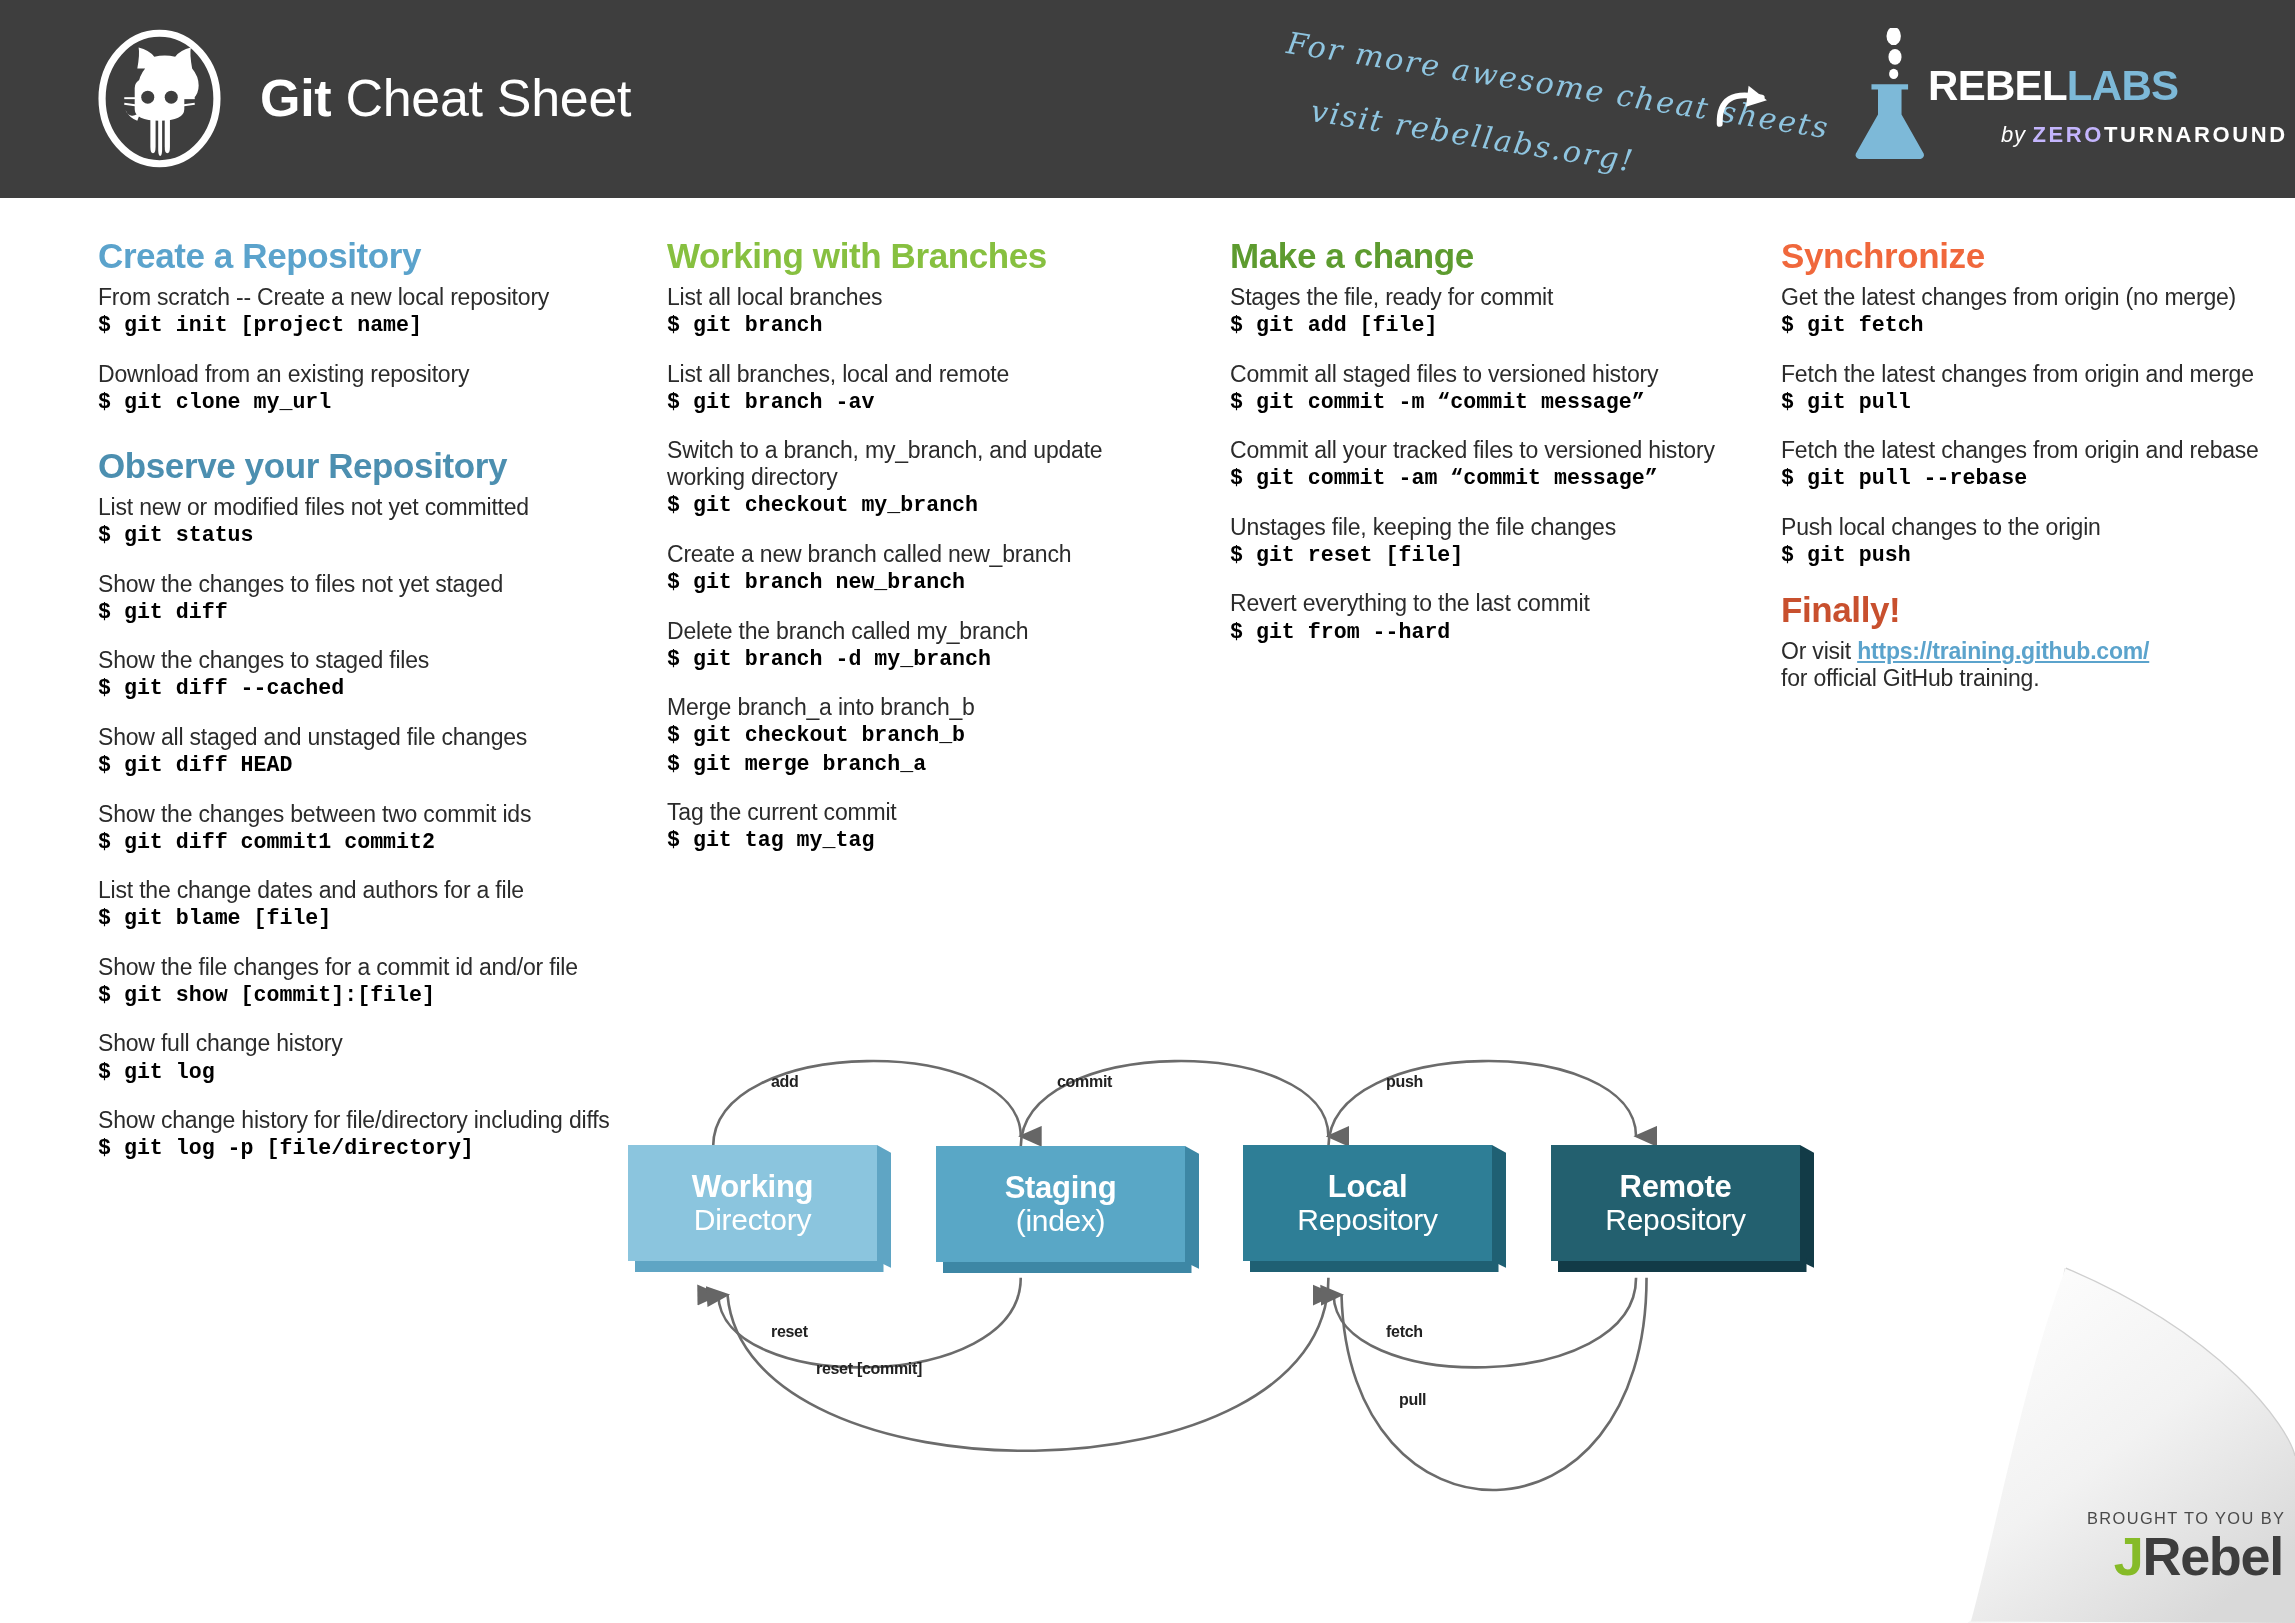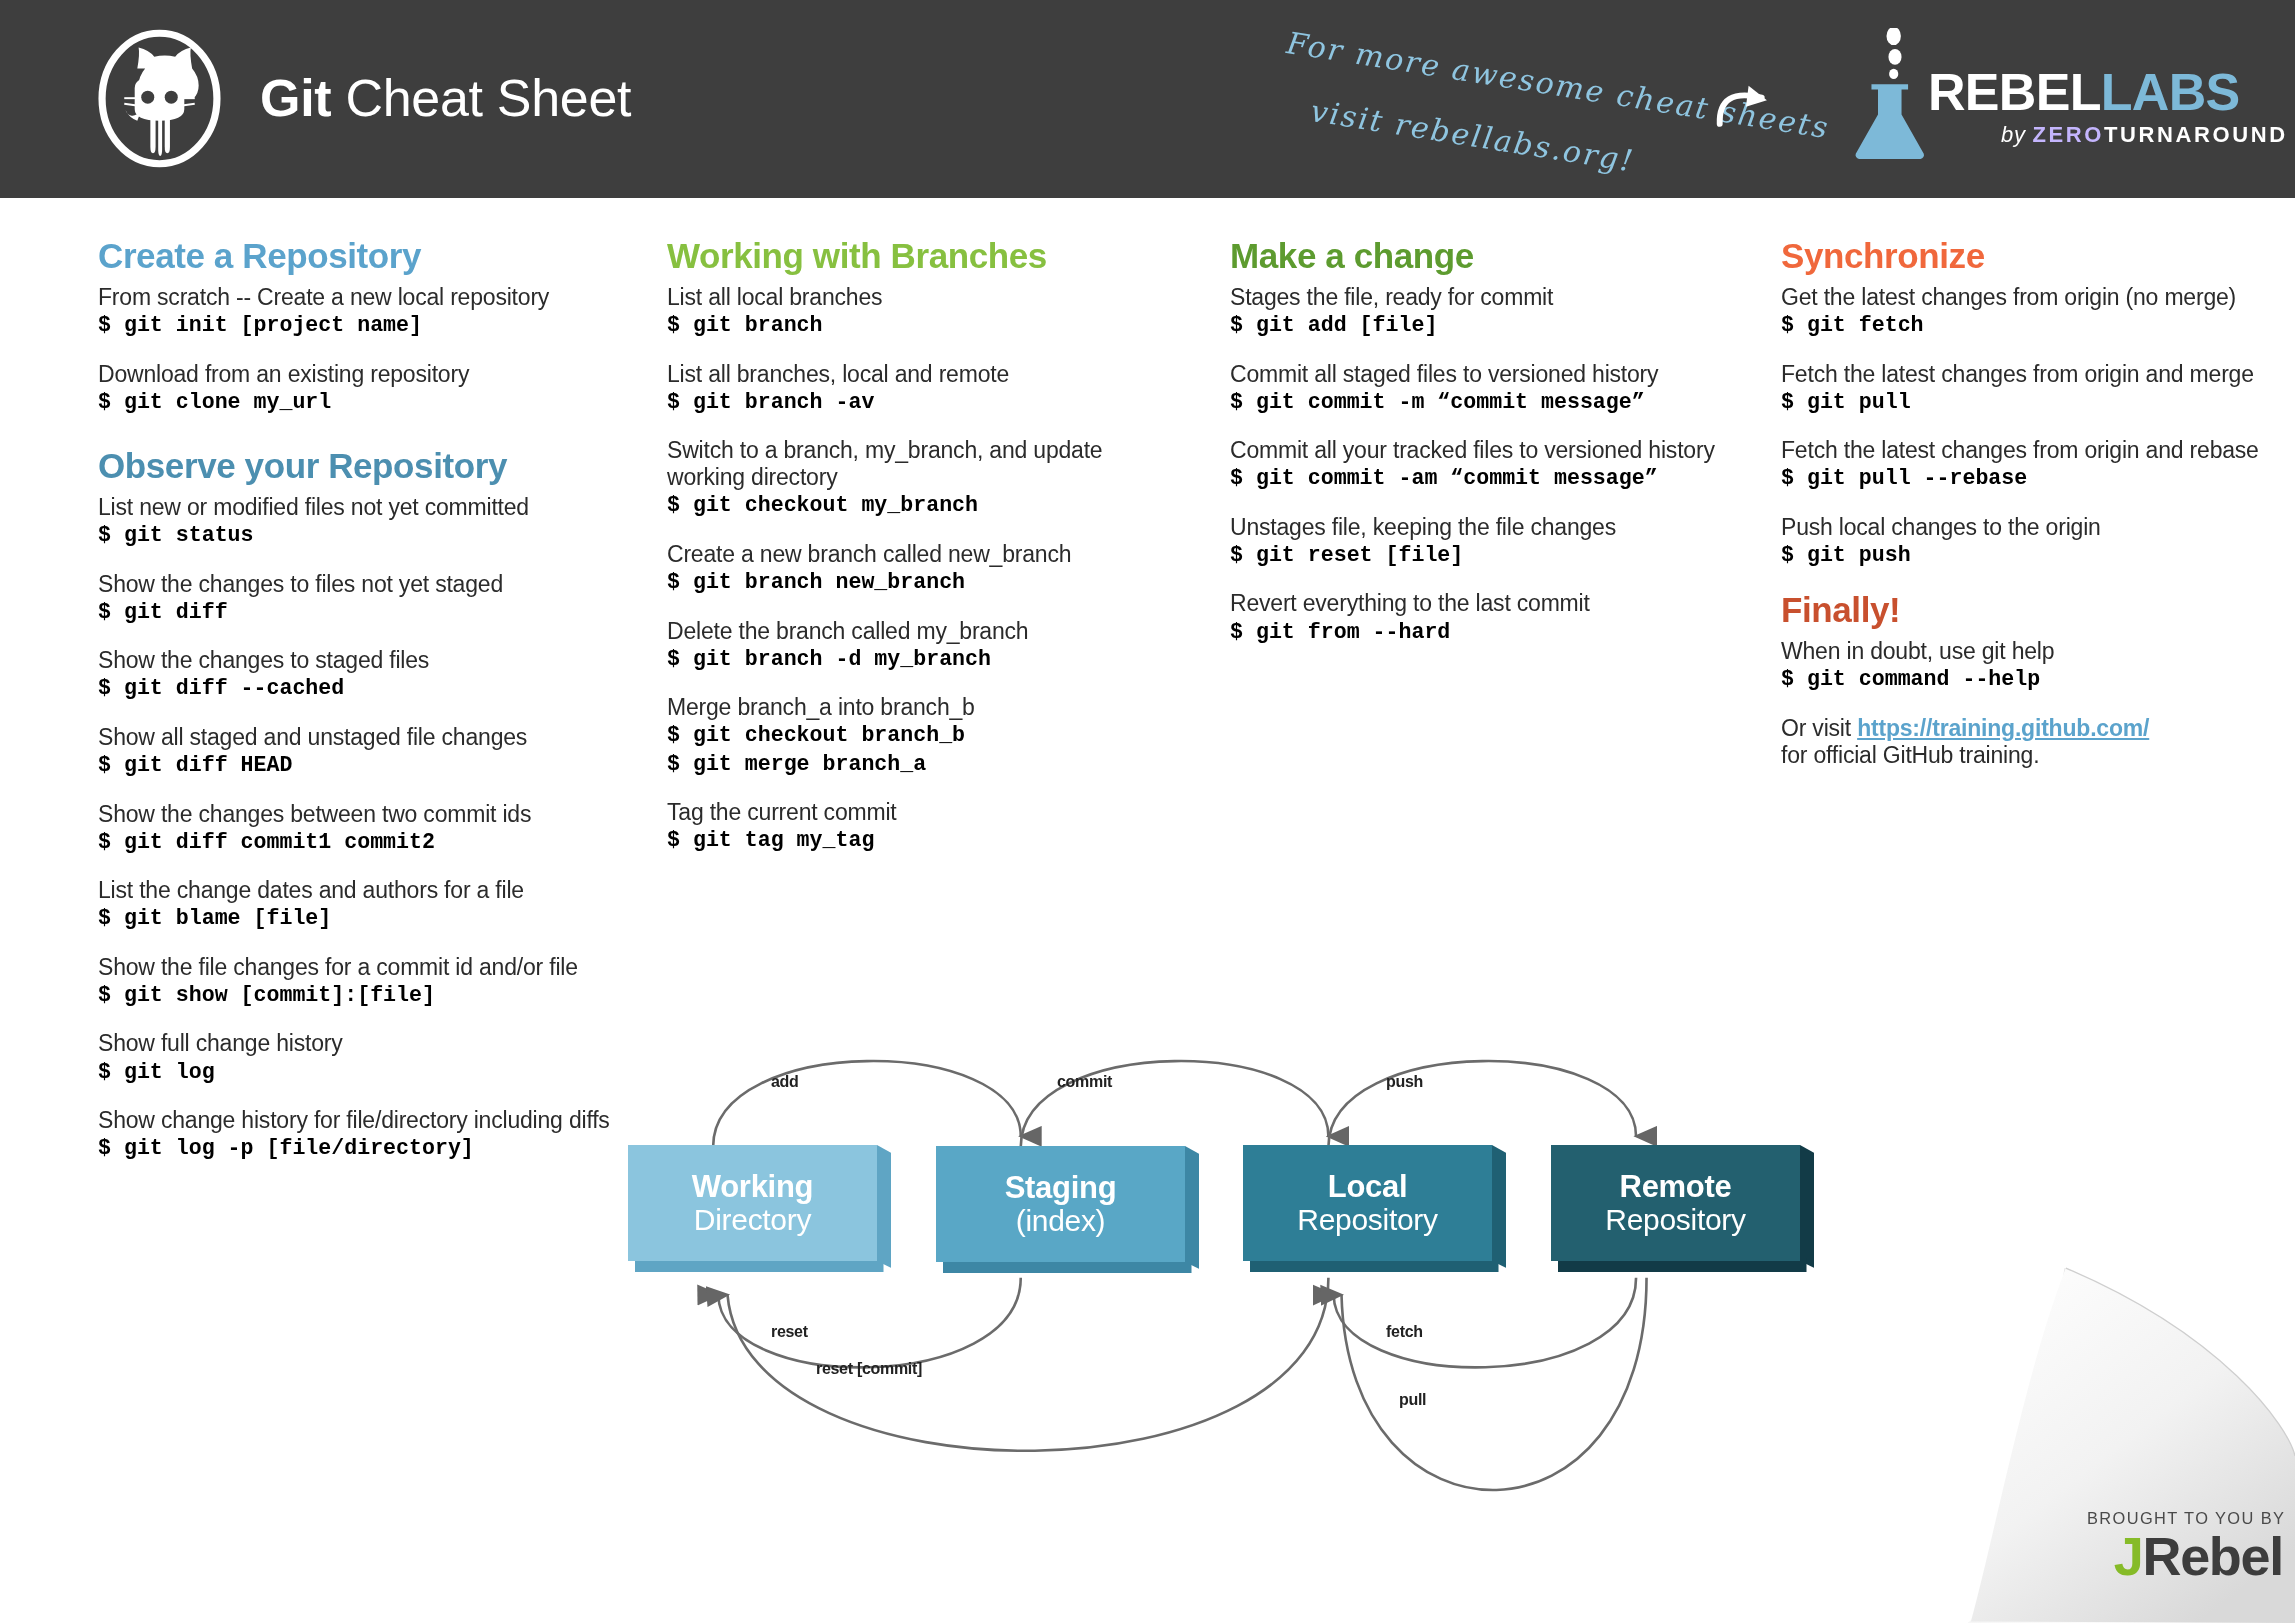--- a/index.html
+++ b/index.html
@@ -44,21 +44,21 @@
     font-size: 30px; font-style: italic; font-family: "DejaVu Serif", serif;
     transform: rotate(9deg); transform-origin: left top;
     letter-spacing: 2px; white-space: nowrap;
   }
   .hw-arrow { position: absolute; left: 437px; top: 58px; width: 79px; height: 59px; }
 
   .rl-logo { position: absolute; left: 1844px; top: 27.5px; width: 403px; height: 131px; }
   .rl-flask { position: absolute; left: 0px; top: 0px; width: 85px; height: 131px; }
   .rl-word {
     position: absolute; left: 84px; top: 34px;
-    font-size: 52px; font-weight: bold; letter-spacing: -0.7px; white-space: nowrap;
+    font-size: 42px; font-weight: bold; letter-spacing: -0.7px; white-space: nowrap;
     font-family: "Liberation Sans", sans-serif;
   }
   .rl-word .rebel { color: #ffffff; }
   .rl-word .labs  { color: #7db9d8; }
   .rl-sub {
     position: absolute; left: 157px; top: 94px;
     font-size: 22px; letter-spacing: 2.6px; white-space: nowrap; font-weight: bold;
   }
   .rl-sub .by   { color: #ffffff; font-weight: normal; font-style: italic; letter-spacing: 0.7px;}
   .rl-sub .zero { color: #c4b5fd; margin-top: 32px; }
@@ -323,24 +323,20 @@
       <div class="desc">Fetch the latest changes from origin and rebase</div>
       <div class="cmd">$ git pull --rebase</div>
     </div>
     <div class="entry">
       <div class="desc">Push local changes to the origin</div>
       <div class="cmd">$ git push</div>
     </div>
 
     <div class="sec-head rust" style="margin-top:19.6px;">Finally!</div>
     <div class="entry">
-      <div class="desc">When in doubt, use git help</div>
-      <div class="cmd">$ git command --help</div>
-    </div>
-    <div class="entry">
       <div class="desc"><span>Or visit </span><a class="lnk" href="#">https://training.github.com/</a></div>
       <div class="desc">for official GitHub training.</div>
     </div>
   </div>
 
   <div class="diagram">
 
     <svg width="1427" height="550" viewBox="0 0 2180 840">
       <defs>
         <marker id="ah" markerWidth="9" markerHeight="9" refX="4" refY="8" orient="auto" markerUnits="strokeWidth">

